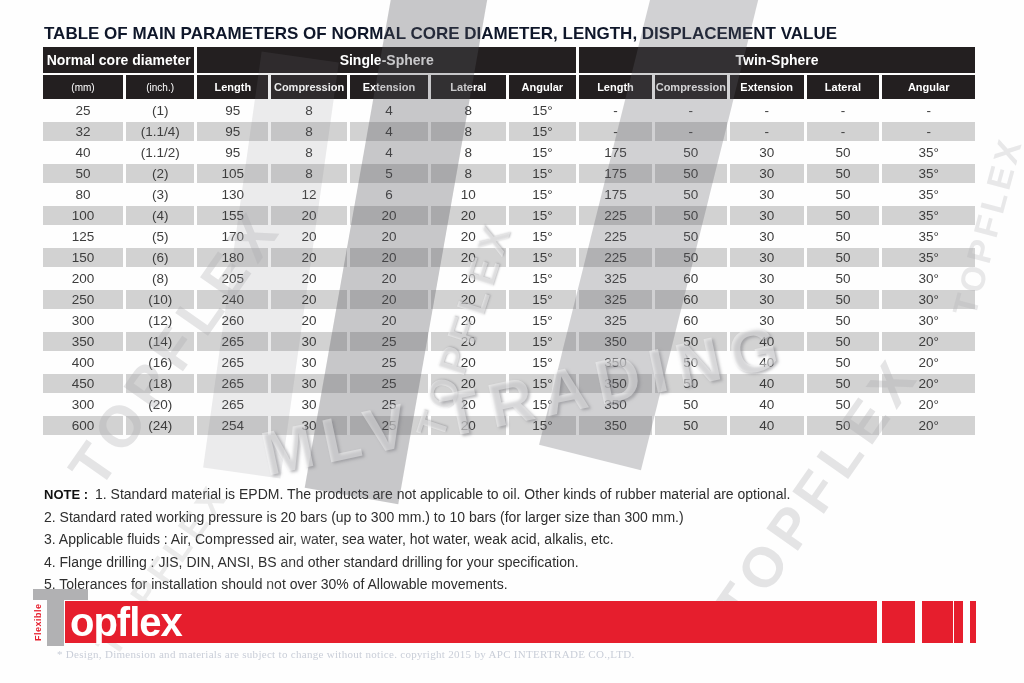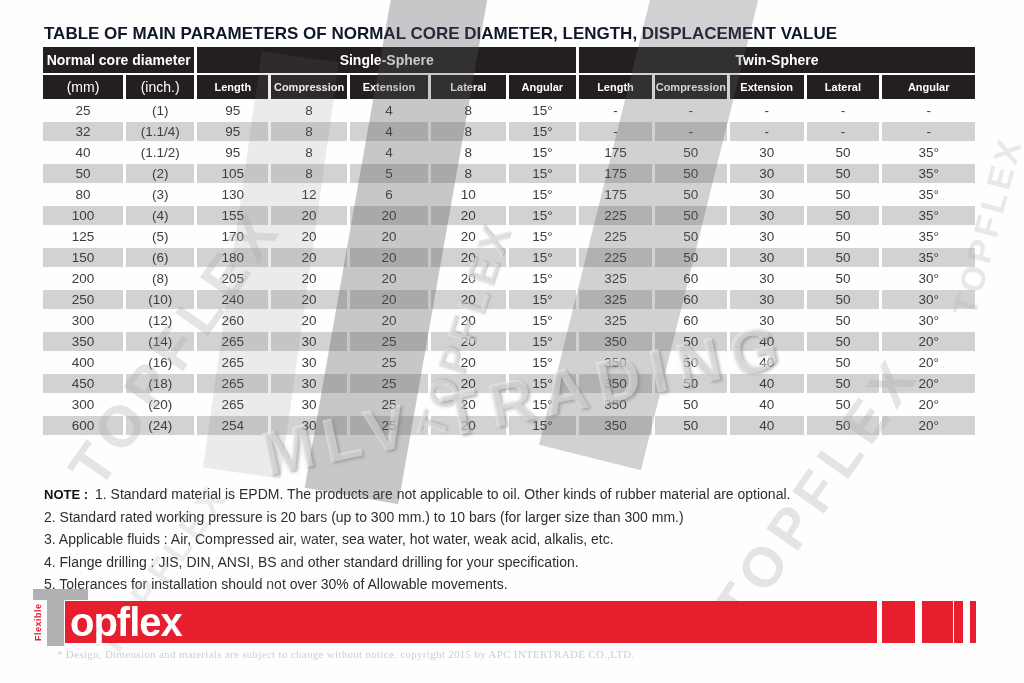--- a/index.html
+++ b/index.html
@@ -24,21 +24,21 @@
     position: absolute; left: 40px; top: 45px; width: 938px;
     border-collapse: separate; border-spacing: 3px 2px;
     table-layout: fixed;
   }
   .spec-table th {
     background: #231f20; color: #ffffff; text-align: center;
     font-weight: bold; overflow: hidden; white-space: nowrap;
   }
   .spec-table thead tr.group-row th { height: 26px; font-size: 14px; }
   .spec-table thead tr.cols-row th { height: 24px; font-size: 11px; }
-  .spec-table thead tr.cols-row th.diam { font-size: 14px; font-weight: normal; }
+  .spec-table thead tr.cols-row th.diam { font-size: 10px; font-weight: normal; }
   .spec-table tbody td {
     height: 19px; text-align: center; font-size: 13.5px; color: #3d3d3d;
     line-height: 19px; white-space: nowrap;
   }
   .spec-table tbody tr:nth-child(even) td { background: #d2d2d2; }
   .spec-table tbody tr:nth-child(odd) td { background: transparent; }
 
   
   .notes { position: absolute; left: 44px; top: 483px; width: 900px; color: #2e2e2e; }
   .notes .note-line { display: flex; align-items: baseline; }

